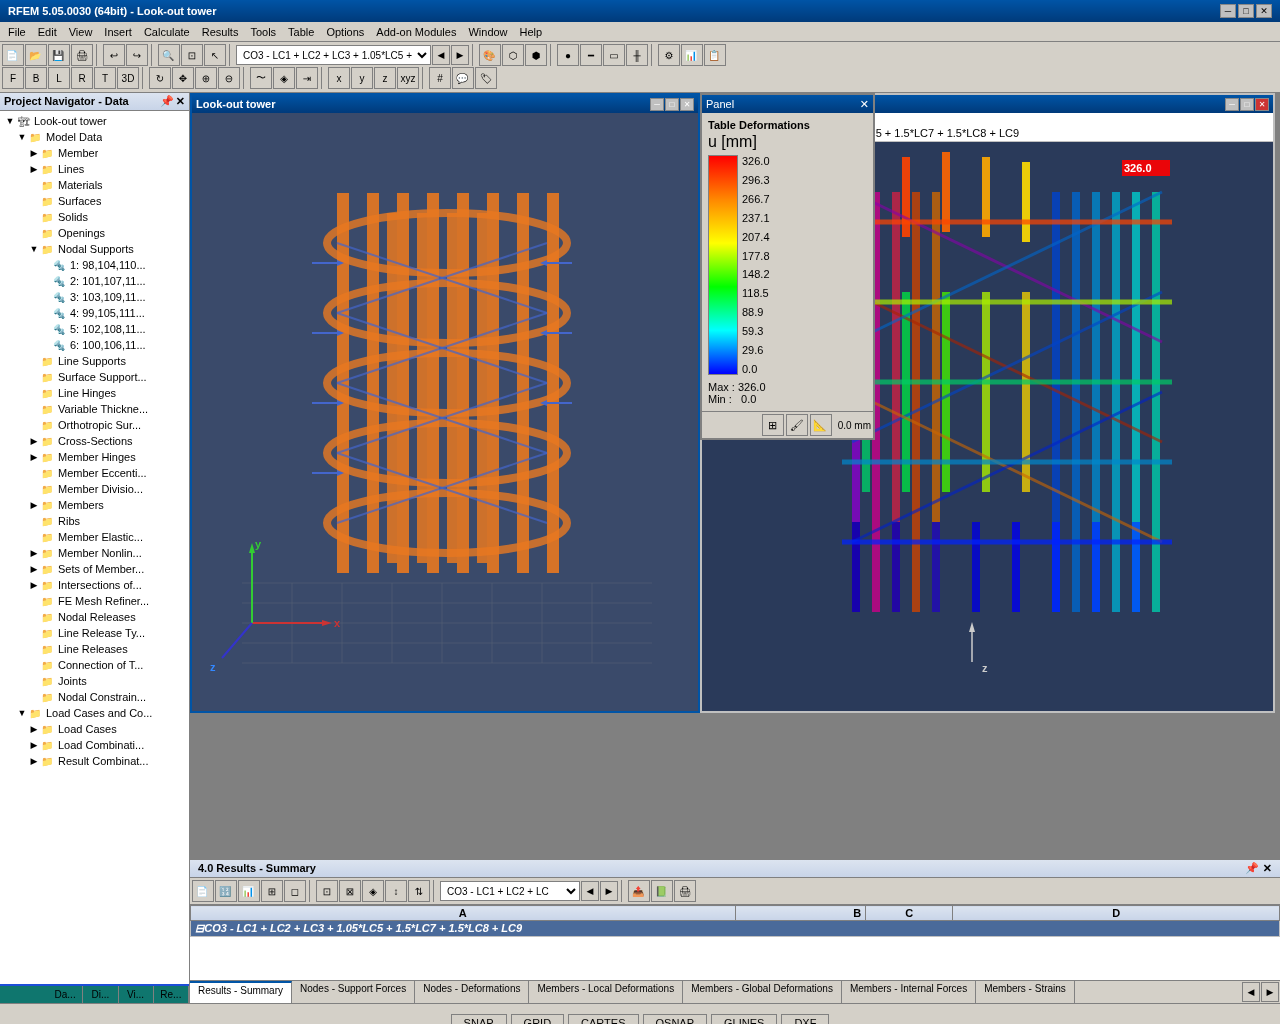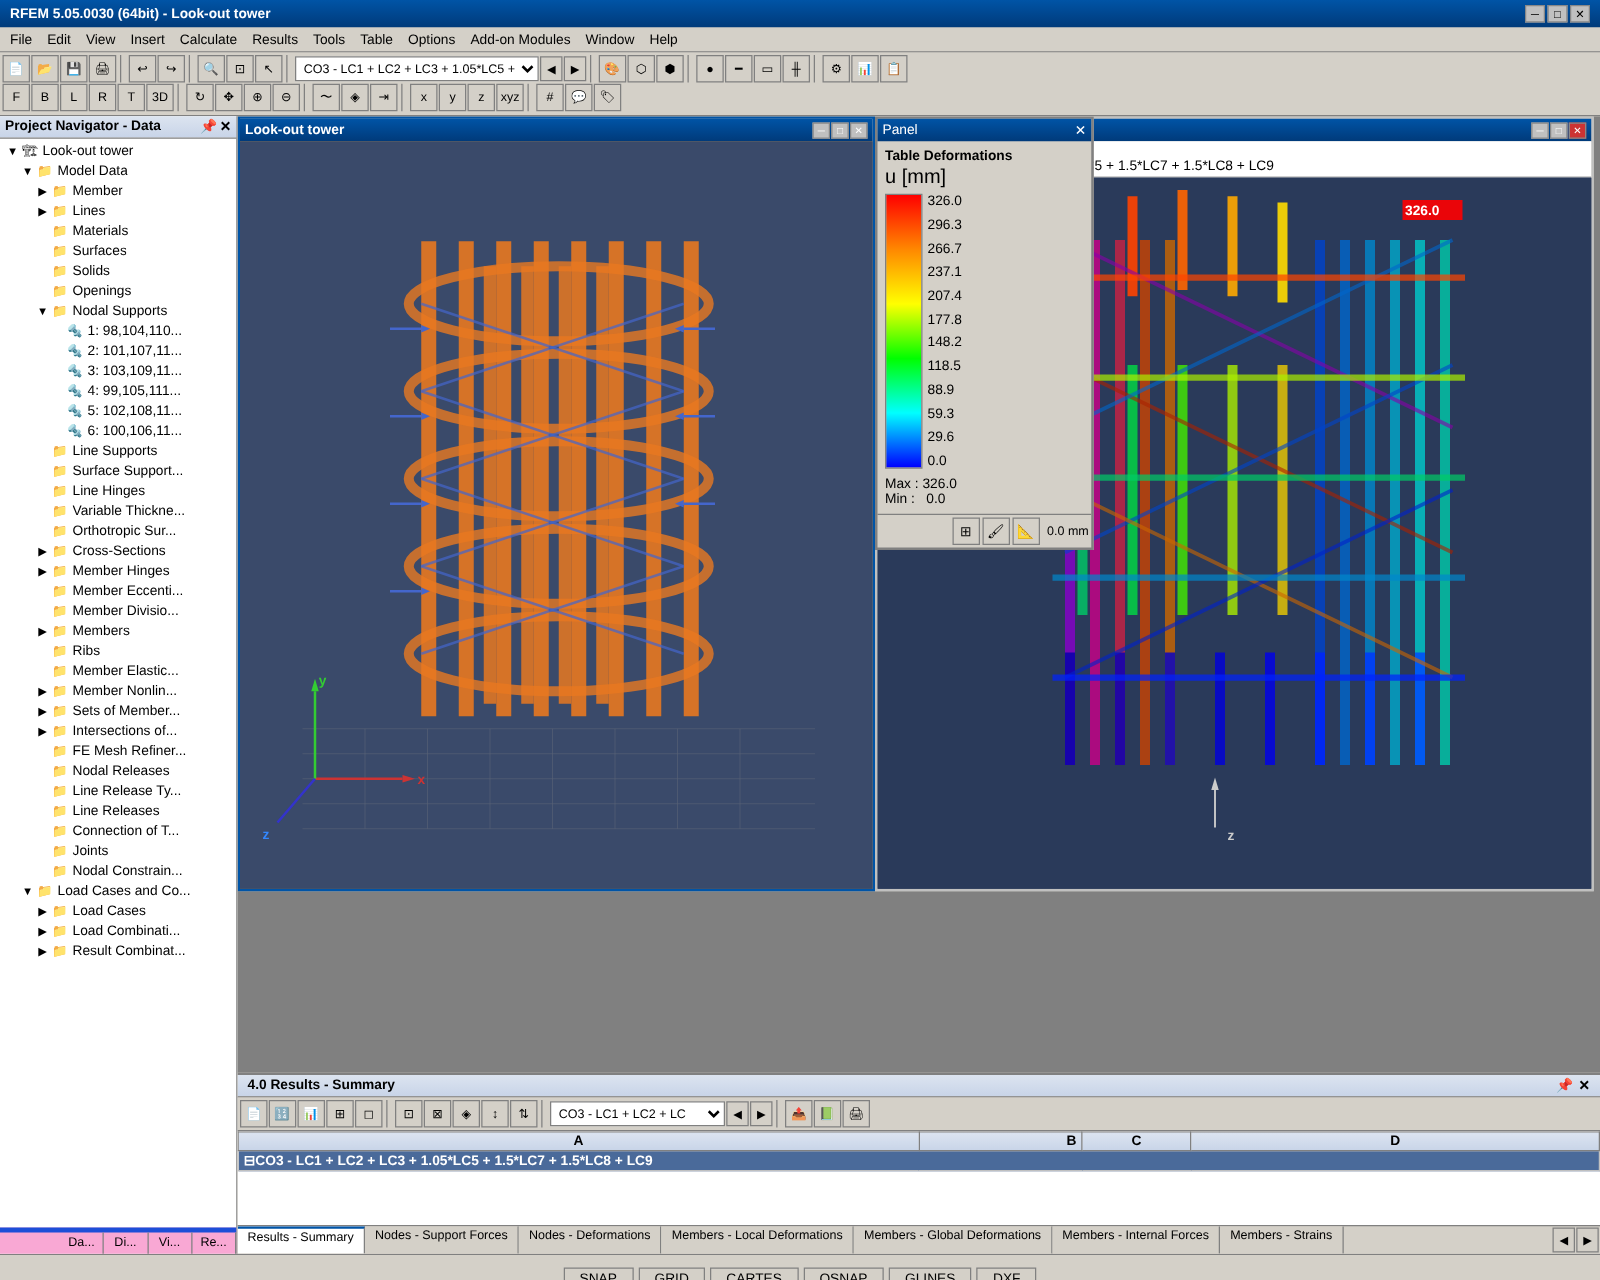--- a/index.html
+++ b/index.html
@@ -114,22 +114,22 @@
       font-size: 9px; flex-shrink: 0;
     }
     .tree-icon {
       width: 16px; height: 14px; margin-right: 2px;
       display: flex; align-items: center; justify-content: center;
       flex-shrink: 0; font-size: 10px;
     }
     .tree-label { font-size: 11px; overflow: hidden; text-overflow: ellipsis; }
     .pn-tabs {
       display: flex;
-      border-top: 4px solid #1d4ed8;
-      background: #f9a8d4;
+      border-top: 2px solid #1d4ed8;
+      background: #0f766e;
       padding-left: 48px;
     }
     .pn-tab {
       flex: 1; padding: 3px 2px; font-size: 10px;
       text-align: center; cursor: pointer;
       border-right: 1px solid #808080;
       white-space: nowrap; overflow: hidden;
     }
 
     
@@ -216,21 +216,21 @@
     }
 
     
     table { border-collapse: collapse; width: 100%; font-size: 11px; }
     th {
       background: linear-gradient(to bottom, #dce4f0, #c8d4e8);
       border: 1px solid #808080; padding: 1px 4px;
       text-align: center; font-weight: bold;
     }
     td {
-      border: 1px solid #c0c0c0; padding: 1px 4px;
+      border: 1px solid #c0c0c0; padding: 1px 4px; font-style: italic;
     }
     tr.header-row td { background: #4a6a9a; color: white; font-weight: bold; }
     tr.selected-row td { background: #99b4cc; }
 
     
     .status-bar {
       height: 22px;
       background: #d4d0c8;
       border-top: 1px solid #808080;
       display: flex;

